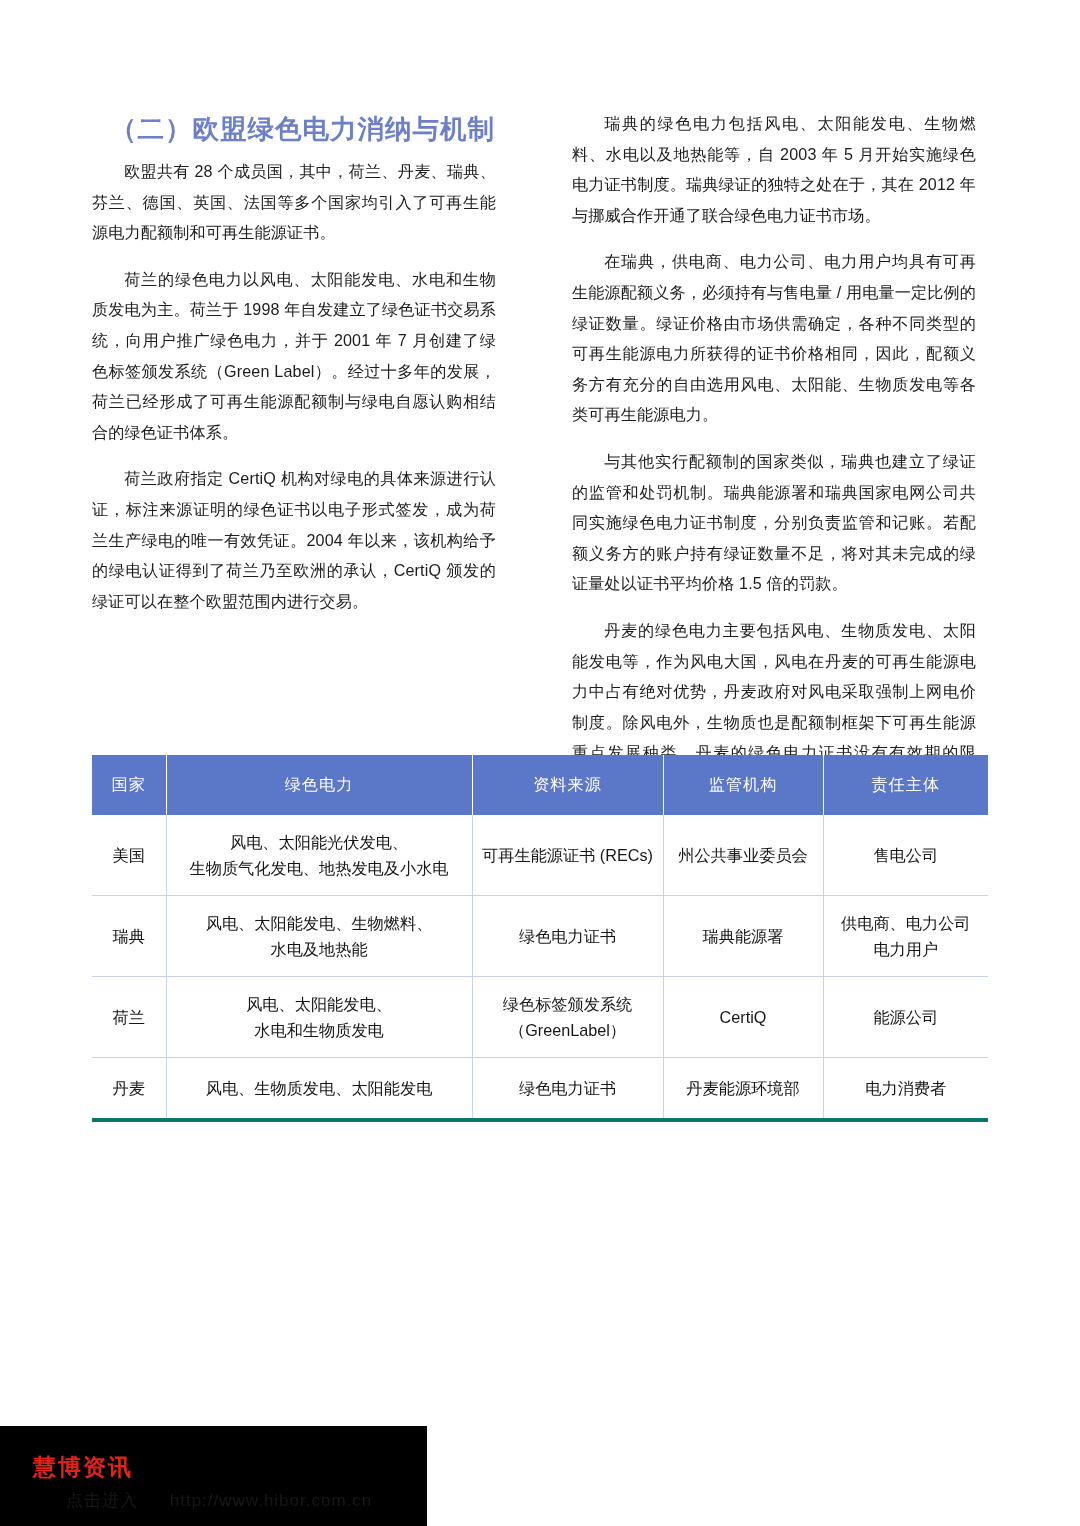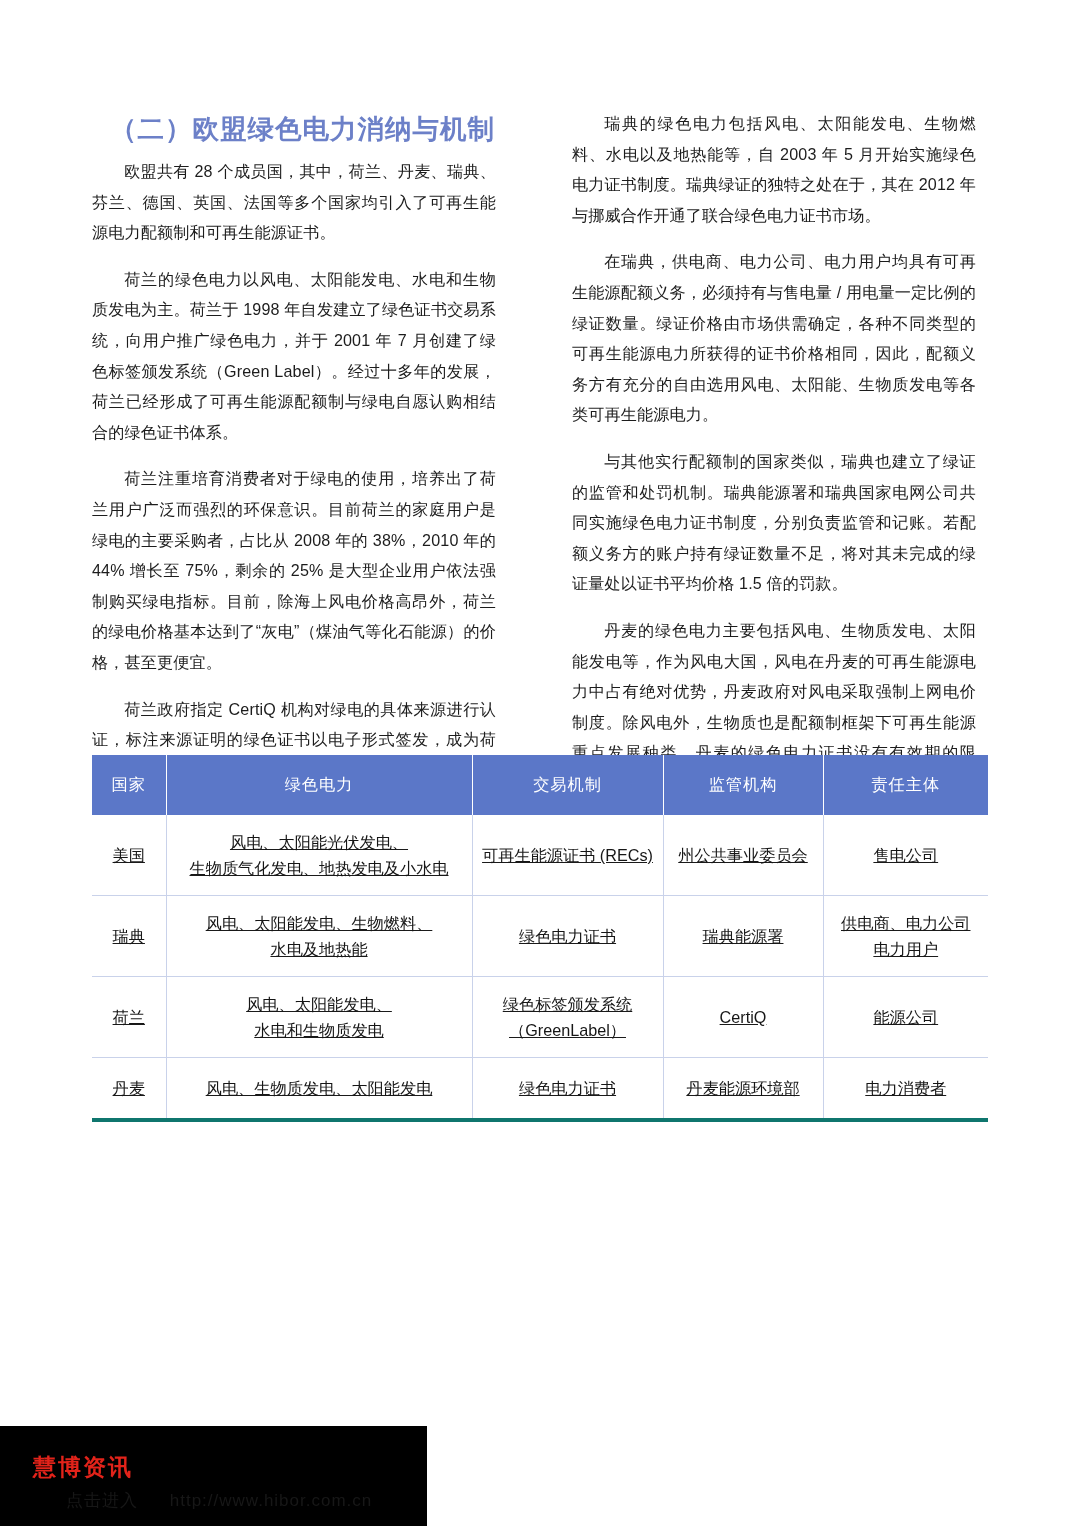--- a/index.html
+++ b/index.html
@@ -90,21 +90,21 @@
     color: #161616;
     border-bottom: 1px solid #c9d2ea;
     border-right: 1px solid #c9d2ea;
     padding: 14px 6px;
     line-height: 26px;
     vertical-align: middle;
     background: #ffffff;
   }
   table.cmp tbody tr td:last-child { border-right: none; }
   table.cmp tbody tr:last-child td { border-bottom: 4px solid #0f766e; }
-  table.cmp tbody tr { height: 62px; text-decoration: underline; }
+  table.cmp tbody tr { height: 62px; }
 
   .c-country { width: 74px; }
   .c-power   { width: 306px; }
   .c-mech    { width: 191px; }
   .c-reg     { width: 160px; }
   .c-resp    { width: 165px; }
 
   .caption {
     position: absolute;
     left: 0;
@@ -155,21 +155,20 @@
 <body>
 
 <div class="page">
 
   <div class="columns">
 
     <div class="col col-left">
       <h1 class="section-title">（二）欧盟绿色电力消纳与机制</h1>
       <p class="body">欧盟共有 28 个成员国，其中，荷兰、丹麦、瑞典、芬兰、德国、英国、法国等多个国家均引入了可再生能源电力配额制和可再生能源证书。</p>
       <p class="body">荷兰的绿色电力以风电、太阳能发电、水电和生物质发电为主。荷兰于 1998 年自发建立了绿色证书交易系统，向用户推广绿色电力，并于 2001 年 7 月创建了绿色标签颁发系统（Green Label）。经过十多年的发展，荷兰已经形成了可再生能源配额制与绿电自愿认购相结合的绿色证书体系。</p>
-      <p class="body">荷兰注重培育消费者对于绿电的使用，培养出了荷兰用户广泛而强烈的环保意识。目前荷兰的家庭用户是绿电的主要采购者，占比从 2008 年的 38%，2010 年的 44% 增长至 75%，剩余的 25% 是大型企业用户依法强制购买绿电指标。目前，除海上风电价格高昂外，荷兰的绿电价格基本达到了“灰电”（煤油气等化石能源）的价格，甚至更便宜。</p>
       <p class="body">荷兰政府指定 CertiQ 机构对绿电的具体来源进行认证，标注来源证明的绿色证书以电子形式签发，成为荷兰生产绿电的唯一有效凭证。2004 年以来，该机构给予的绿电认证得到了荷兰乃至欧洲的承认，CertiQ 颁发的绿证可以在整个欧盟范围内进行交易。</p>
     </div>
 
     <div class="col col-right">
       <p class="body">瑞典的绿色电力包括风电、太阳能发电、生物燃料、水电以及地热能等，自 2003 年 5 月开始实施绿色电力证书制度。瑞典绿证的独特之处在于，其在 2012 年与挪威合作开通了联合绿色电力证书市场。</p>
       <p class="body">在瑞典，供电商、电力公司、电力用户均具有可再生能源配额义务，必须持有与售电量 / 用电量一定比例的绿证数量。绿证价格由市场供需确定，各种不同类型的可再生能源电力所获得的证书价格相同，因此，配额义务方有充分的自由选用风电、太阳能、生物质发电等各类可再生能源电力。</p>
       <p class="body">与其他实行配额制的国家类似，瑞典也建立了绿证的监管和处罚机制。瑞典能源署和瑞典国家电网公司共同实施绿色电力证书制度，分别负责监管和记账。若配额义务方的账户持有绿证数量不足，将对其未完成的绿证量处以证书平均价格 1.5 倍的罚款。</p>
       <p class="body">丹麦的绿色电力主要包括风电、生物质发电、太阳能发电等，作为风电大国，风电在丹麦的可再生能源电力中占有绝对优势，丹麦政府对风电采取强制上网电价制度。除风电外，生物质也是配额制框架下可再生能源重点发展种类。丹麦的绿色电力证书没有有效期的限制，但对每年的义务目标有三个月宽限期的规定。每年年末，不能完成目标的义务主体将被处以 270 丹麦克朗 /MWh 的处罚。</p>
     </div>
 
@@ -181,21 +180,21 @@
         <col class="c-country">
           <col class="c-power">
           <col class="c-mech">
           <col class="c-reg">
           <col class="c-resp">
       </colgroup>
       <thead>
         <tr>
           <th>国家</th>
           <th>绿色电力</th>
-          <th>交易机制</th>
+          <th>资料来源</th>
           <th>监管机构</th>
           <th>责任主体</th>
         </tr>
       </thead>
       <tbody>
         <tr>
           <td>美国</td>
           <td>风电、太阳能光伏发电、<br>生物质气化发电、地热发电及小水电</td>
           <td>可再生能源证书 (RECs)</td>
           <td>州公共事业委员会</td>

